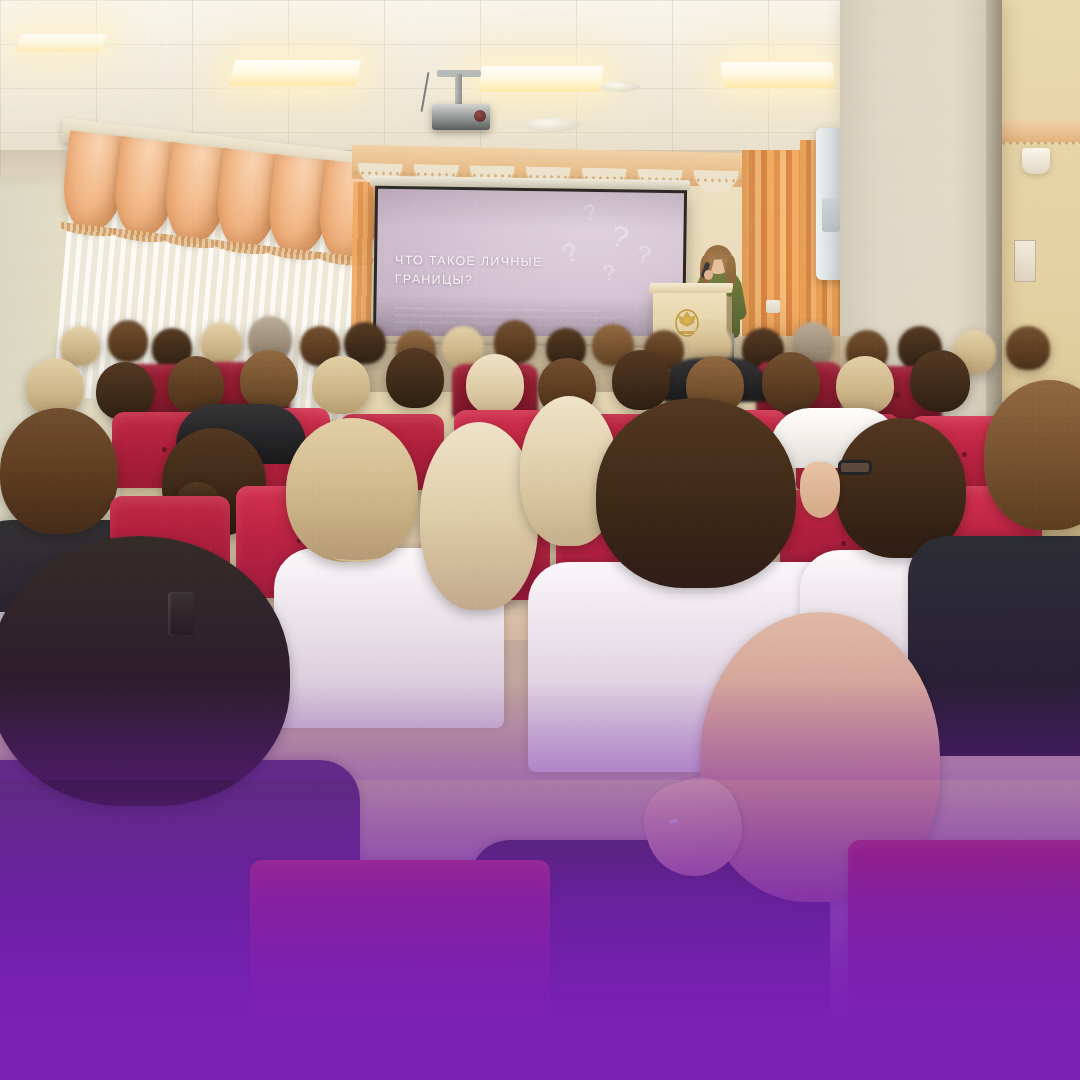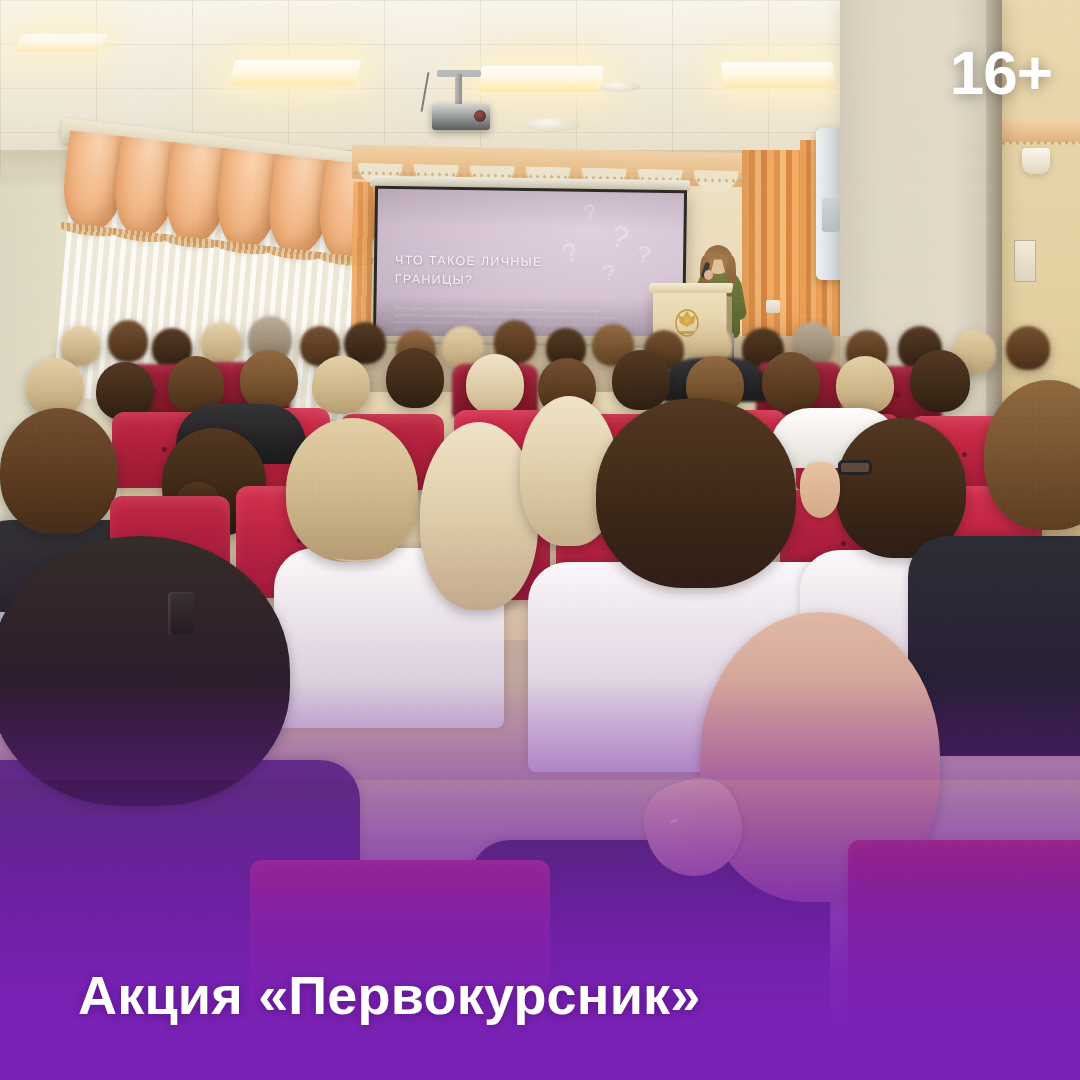--- a/index.html
+++ b/index.html
@@ -710,16 +710,14 @@
       </div>
     </div>
 
     <div class="warm-cast"></div>
     <div class="photo-grain"></div>
   </div>
 
   <div class="purple-overlay-top"></div>
   <div class="purple-overlay"></div>
 
-  <div class="caption">Акция «Первокурсник»</div>
-  <div class="age-badge">16+</div>
 
 </div>
 
 </body></html>

